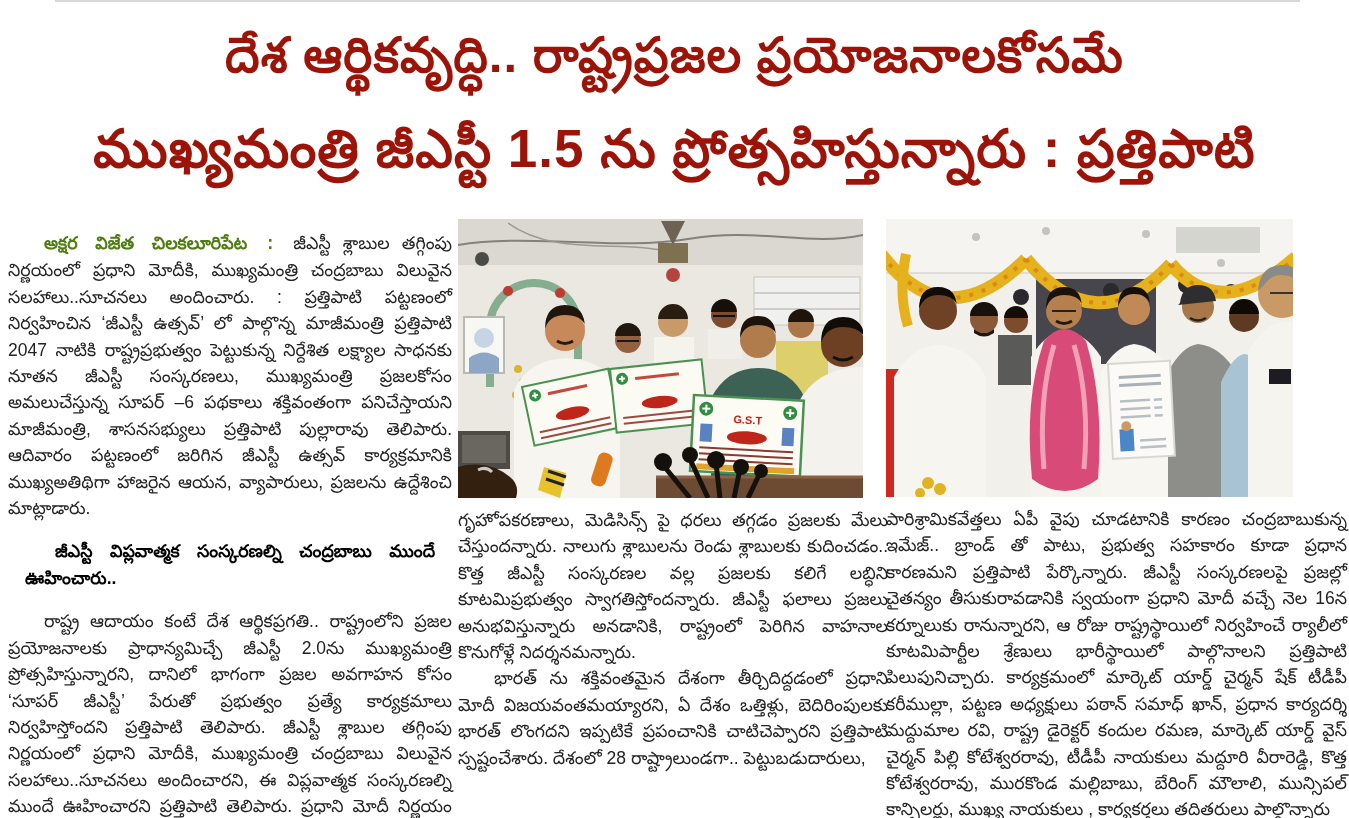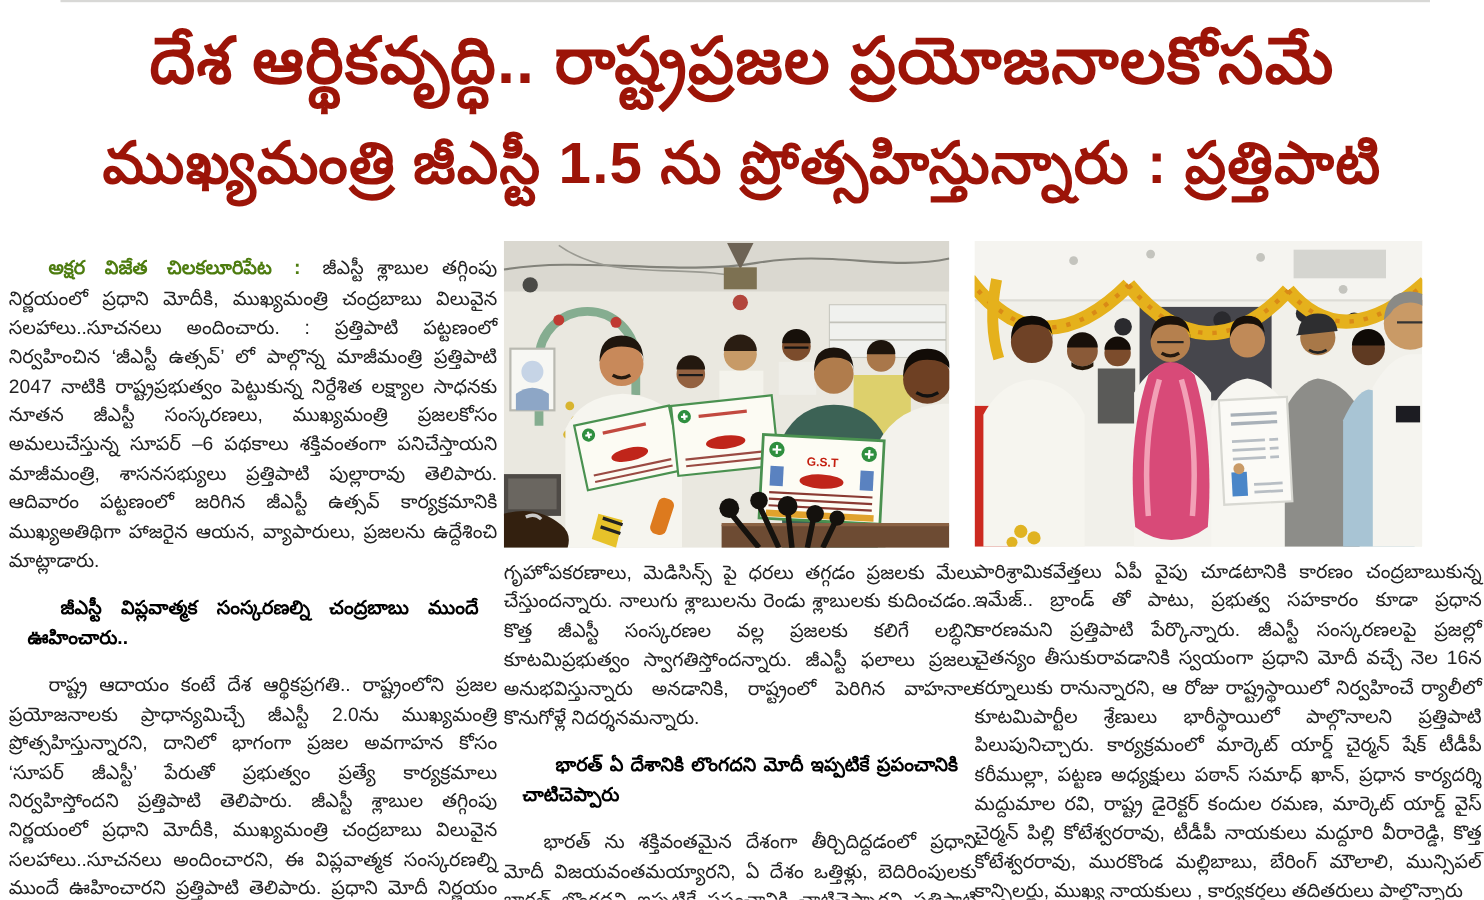--- a/index.html
+++ b/index.html
@@ -6,21 +6,21 @@
   body{
     width:1349px;height:818px;background:#ffffff;
     font-family:"Liberation Sans","DejaVu Sans",sans-serif;
   }
   .page{position:relative;width:1349px;height:818px;background:#fff;overflow:hidden;}
   .top-rule{position:absolute;top:0;left:55px;width:1245px;height:2px;background:#d8d8d6;}
 
   
   .headline{position:absolute;top:8px;left:0;width:100%;text-align:center;}
   .headline .hl{
-    margin:0;font-weight:bold;color:#9c1408;font-size:59px;line-height:94px;
+    margin:0;font-weight:bold;color:#9c1408;font-size:49px;line-height:94px;
     letter-spacing:1px;white-space:nowrap;
   }
   .headline .hl2{font-size:53px;}
 
   
   .col{position:absolute;font-size:17.5px;line-height:26.4px;color:#222222;text-align:justify;}
   .col-left{left:8px;top:230px;width:444px;}
   .col-middle{left:458px;top:219px;width:430px;}
   .col-right{left:886px;top:219px;width:461px;}
   p.para{margin:0;}
@@ -150,21 +150,20 @@
               <rect width="15" height="34" rx="6" fill="#dd7a1e"></rect>
             </g>
           <path d="M86 248 l22 6 l-6 25 l-22 -8 z" fill="#e7c22a"></path>
           <path d="M90 252 l18 6 M88 260 l18 6" stroke="#222" stroke-width="3"></path>
           <path d="M0 248 q30 -8 52 10 q10 8 6 21 l-58 0 z" fill="#33200f"></path>
           <path d="M20 251 q8 -4 14 2" stroke="#c9c9c9" stroke-width="3" fill="none"></path>
         </g>
       </svg>
     </figure>
     <p class="para">గృహోపకరణాలు, మెడిసిన్స్ పై ధరలు తగ్గడం ప్రజలకు మేలు చేస్తుందన్నారు. నాలుగు శ్లాబులను రెండు శ్లాబులకు కుదించడం.. కొత్త జీఎస్టీ సంస్కరణల వల్ల ప్రజలకు కలిగే లబ్ధిని కూటమిప్రభుత్వం స్వాగతిస్తోందన్నారు.  జీఎస్టీ ఫలాలు ప్రజలు అనుభవిస్తున్నారు అనడానికి,  రాష్ట్రంలో పెరిగిన వాహనాల కొనుగోళ్లే నిదర్శనమన్నారు.</p>
-    <p class="subhead">భారత్ ఏ దేశానికి లొంగదని మోదీ ఇప్పటికే ప్రపంచానికి చాటిచెప్పారు</p>
     <p class="para indent">భారత్ ను శక్తివంతమైన దేశంగా తీర్చిదిద్దడంలో ప్రధాని మోదీ విజయవంతమయ్యారని, ఏ దేశం ఒత్తిళ్లు, బెదిరింపులకు భారత్ లొంగదని ఇప్పటికే ప్రపంచానికి చాటిచెప్పారని ప్రత్తిపాటి స్పష్టంచేశారు. దేశంలో 28 రాష్ట్రాలుండగా.. పెట్టుబడుదారులు,</p>
   </section>
 
   <section class="col col-right">
     <figure class="photo">
       <svg viewBox="0 0 407 278" width="407" height="278" role="img" aria-hidden="true">
         <rect width="407" height="278" fill="#f1f0ea"></rect>
         <g>
           <rect width="407" height="55" fill="#f5f4f0"></rect>
           <path d="M0 54 h407" stroke="#dddcd6" stroke-width="2"></path>

